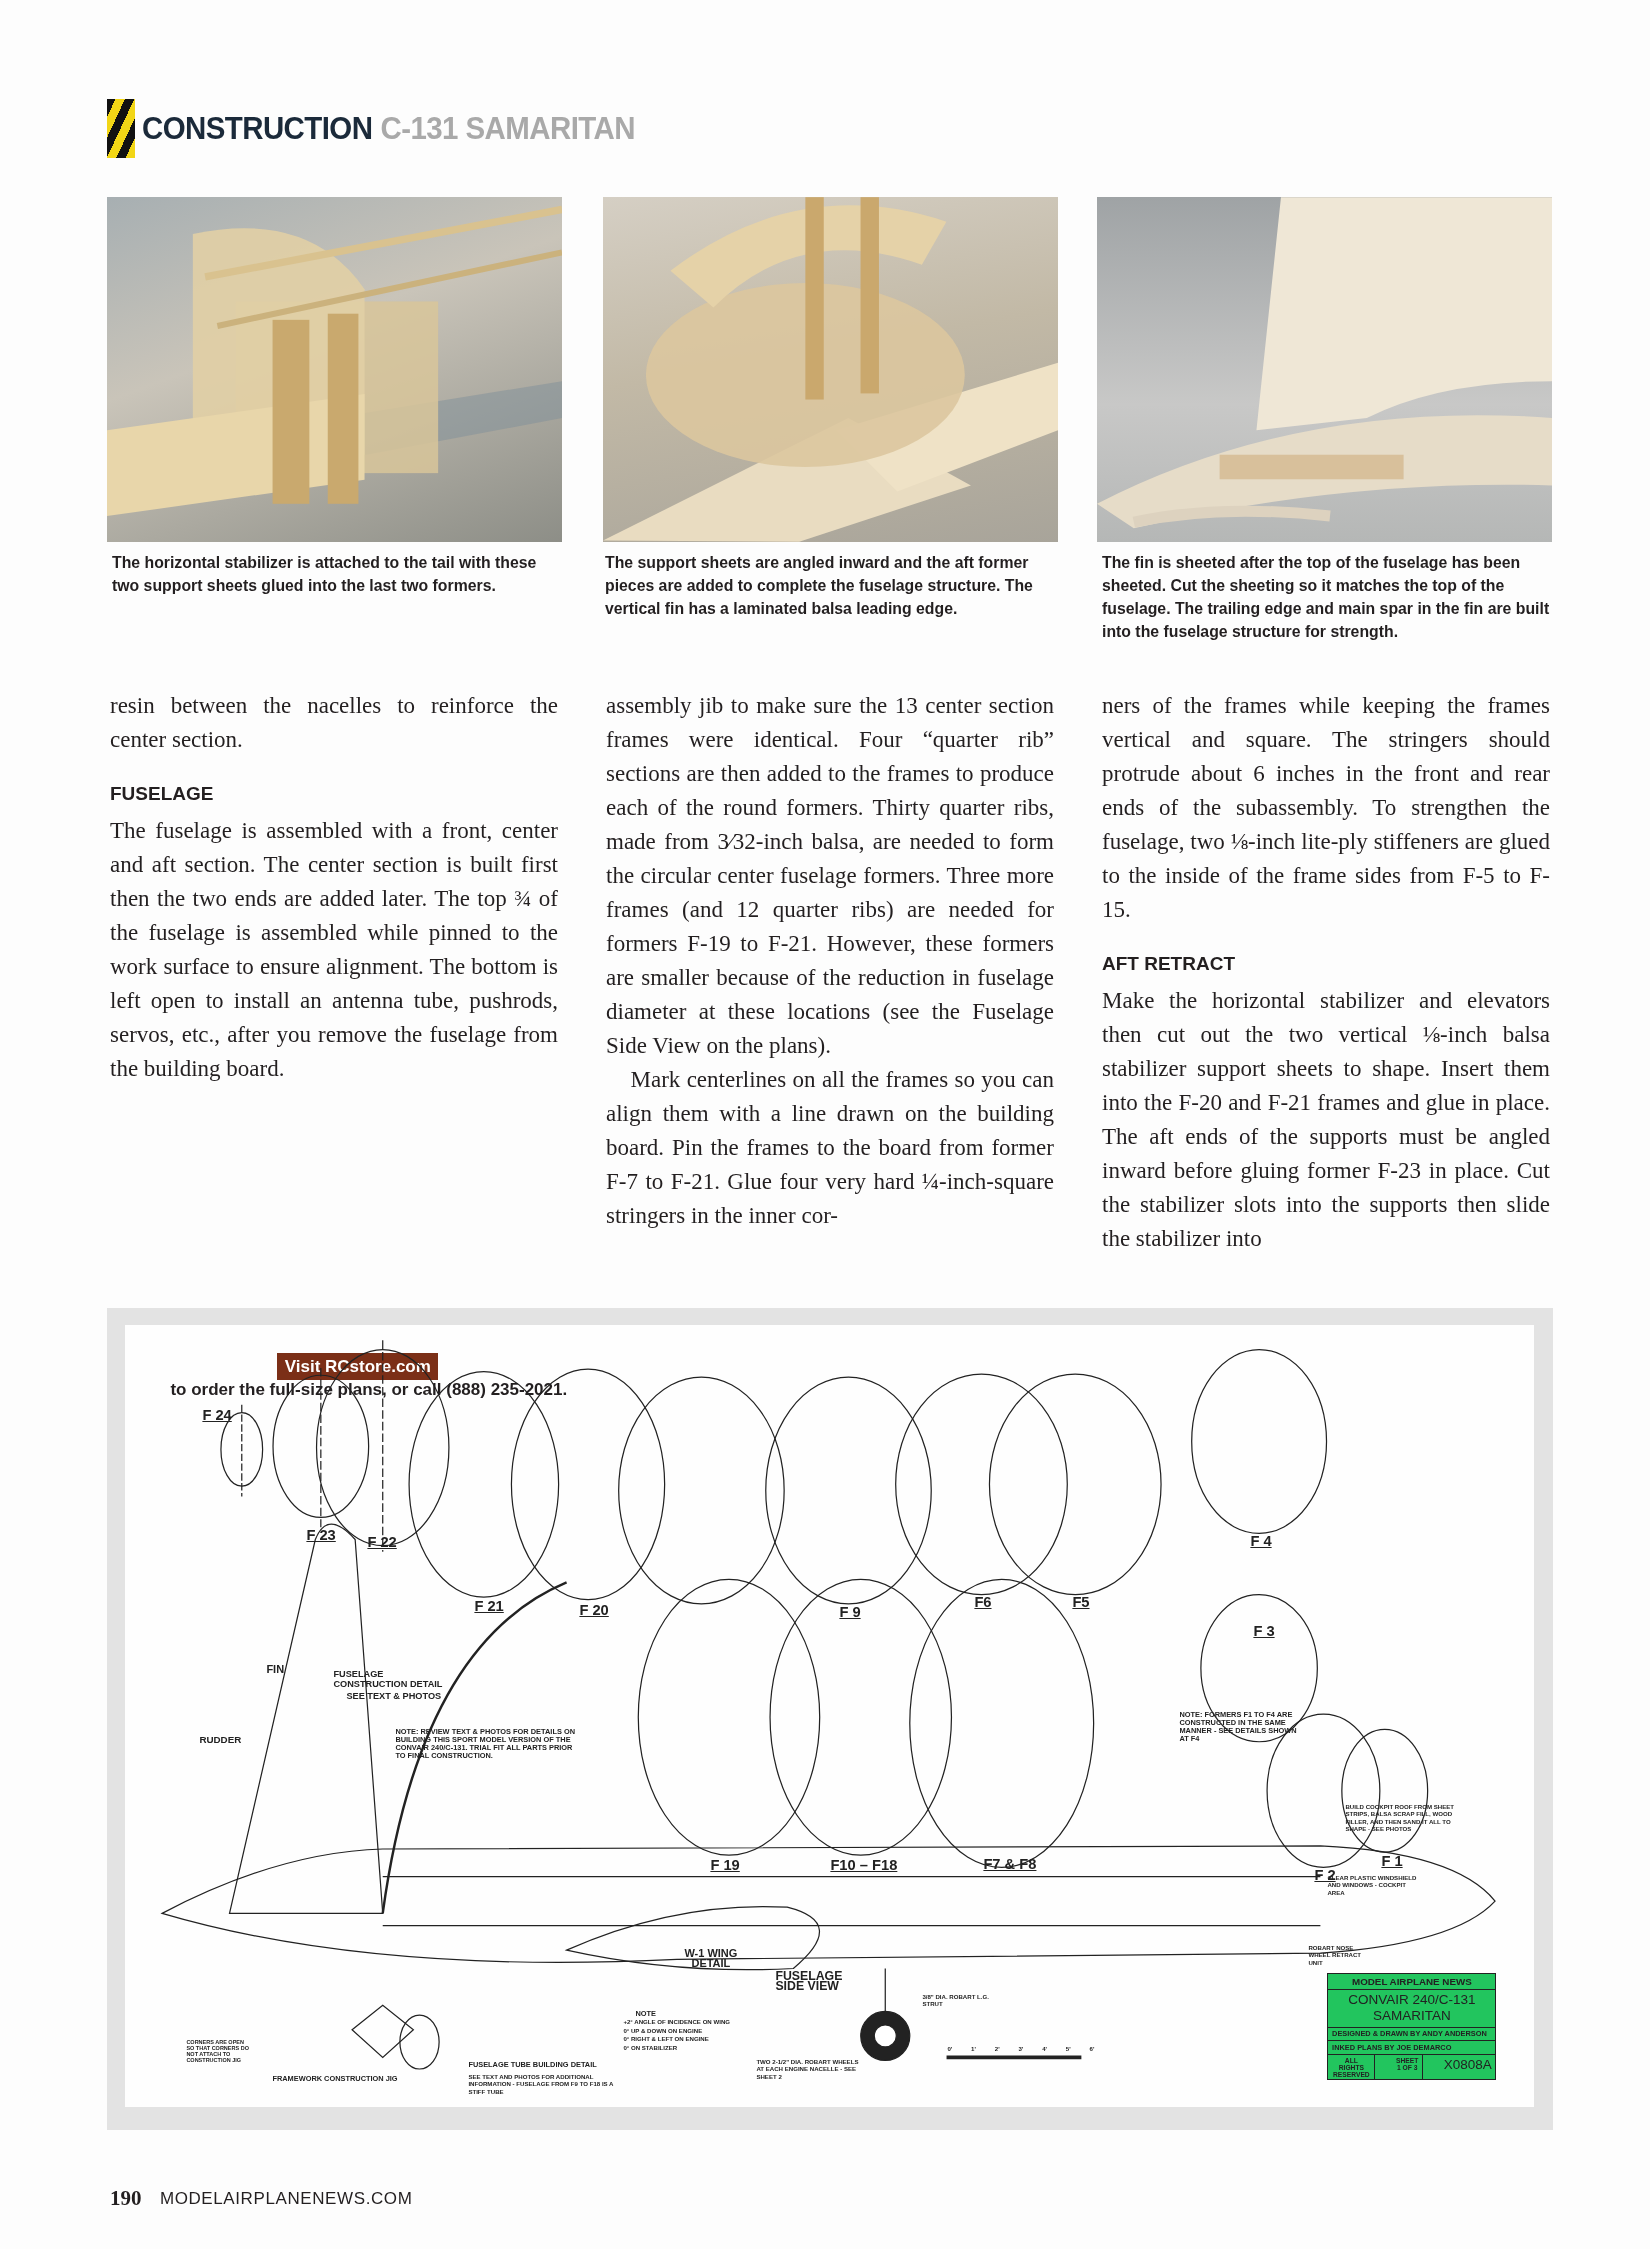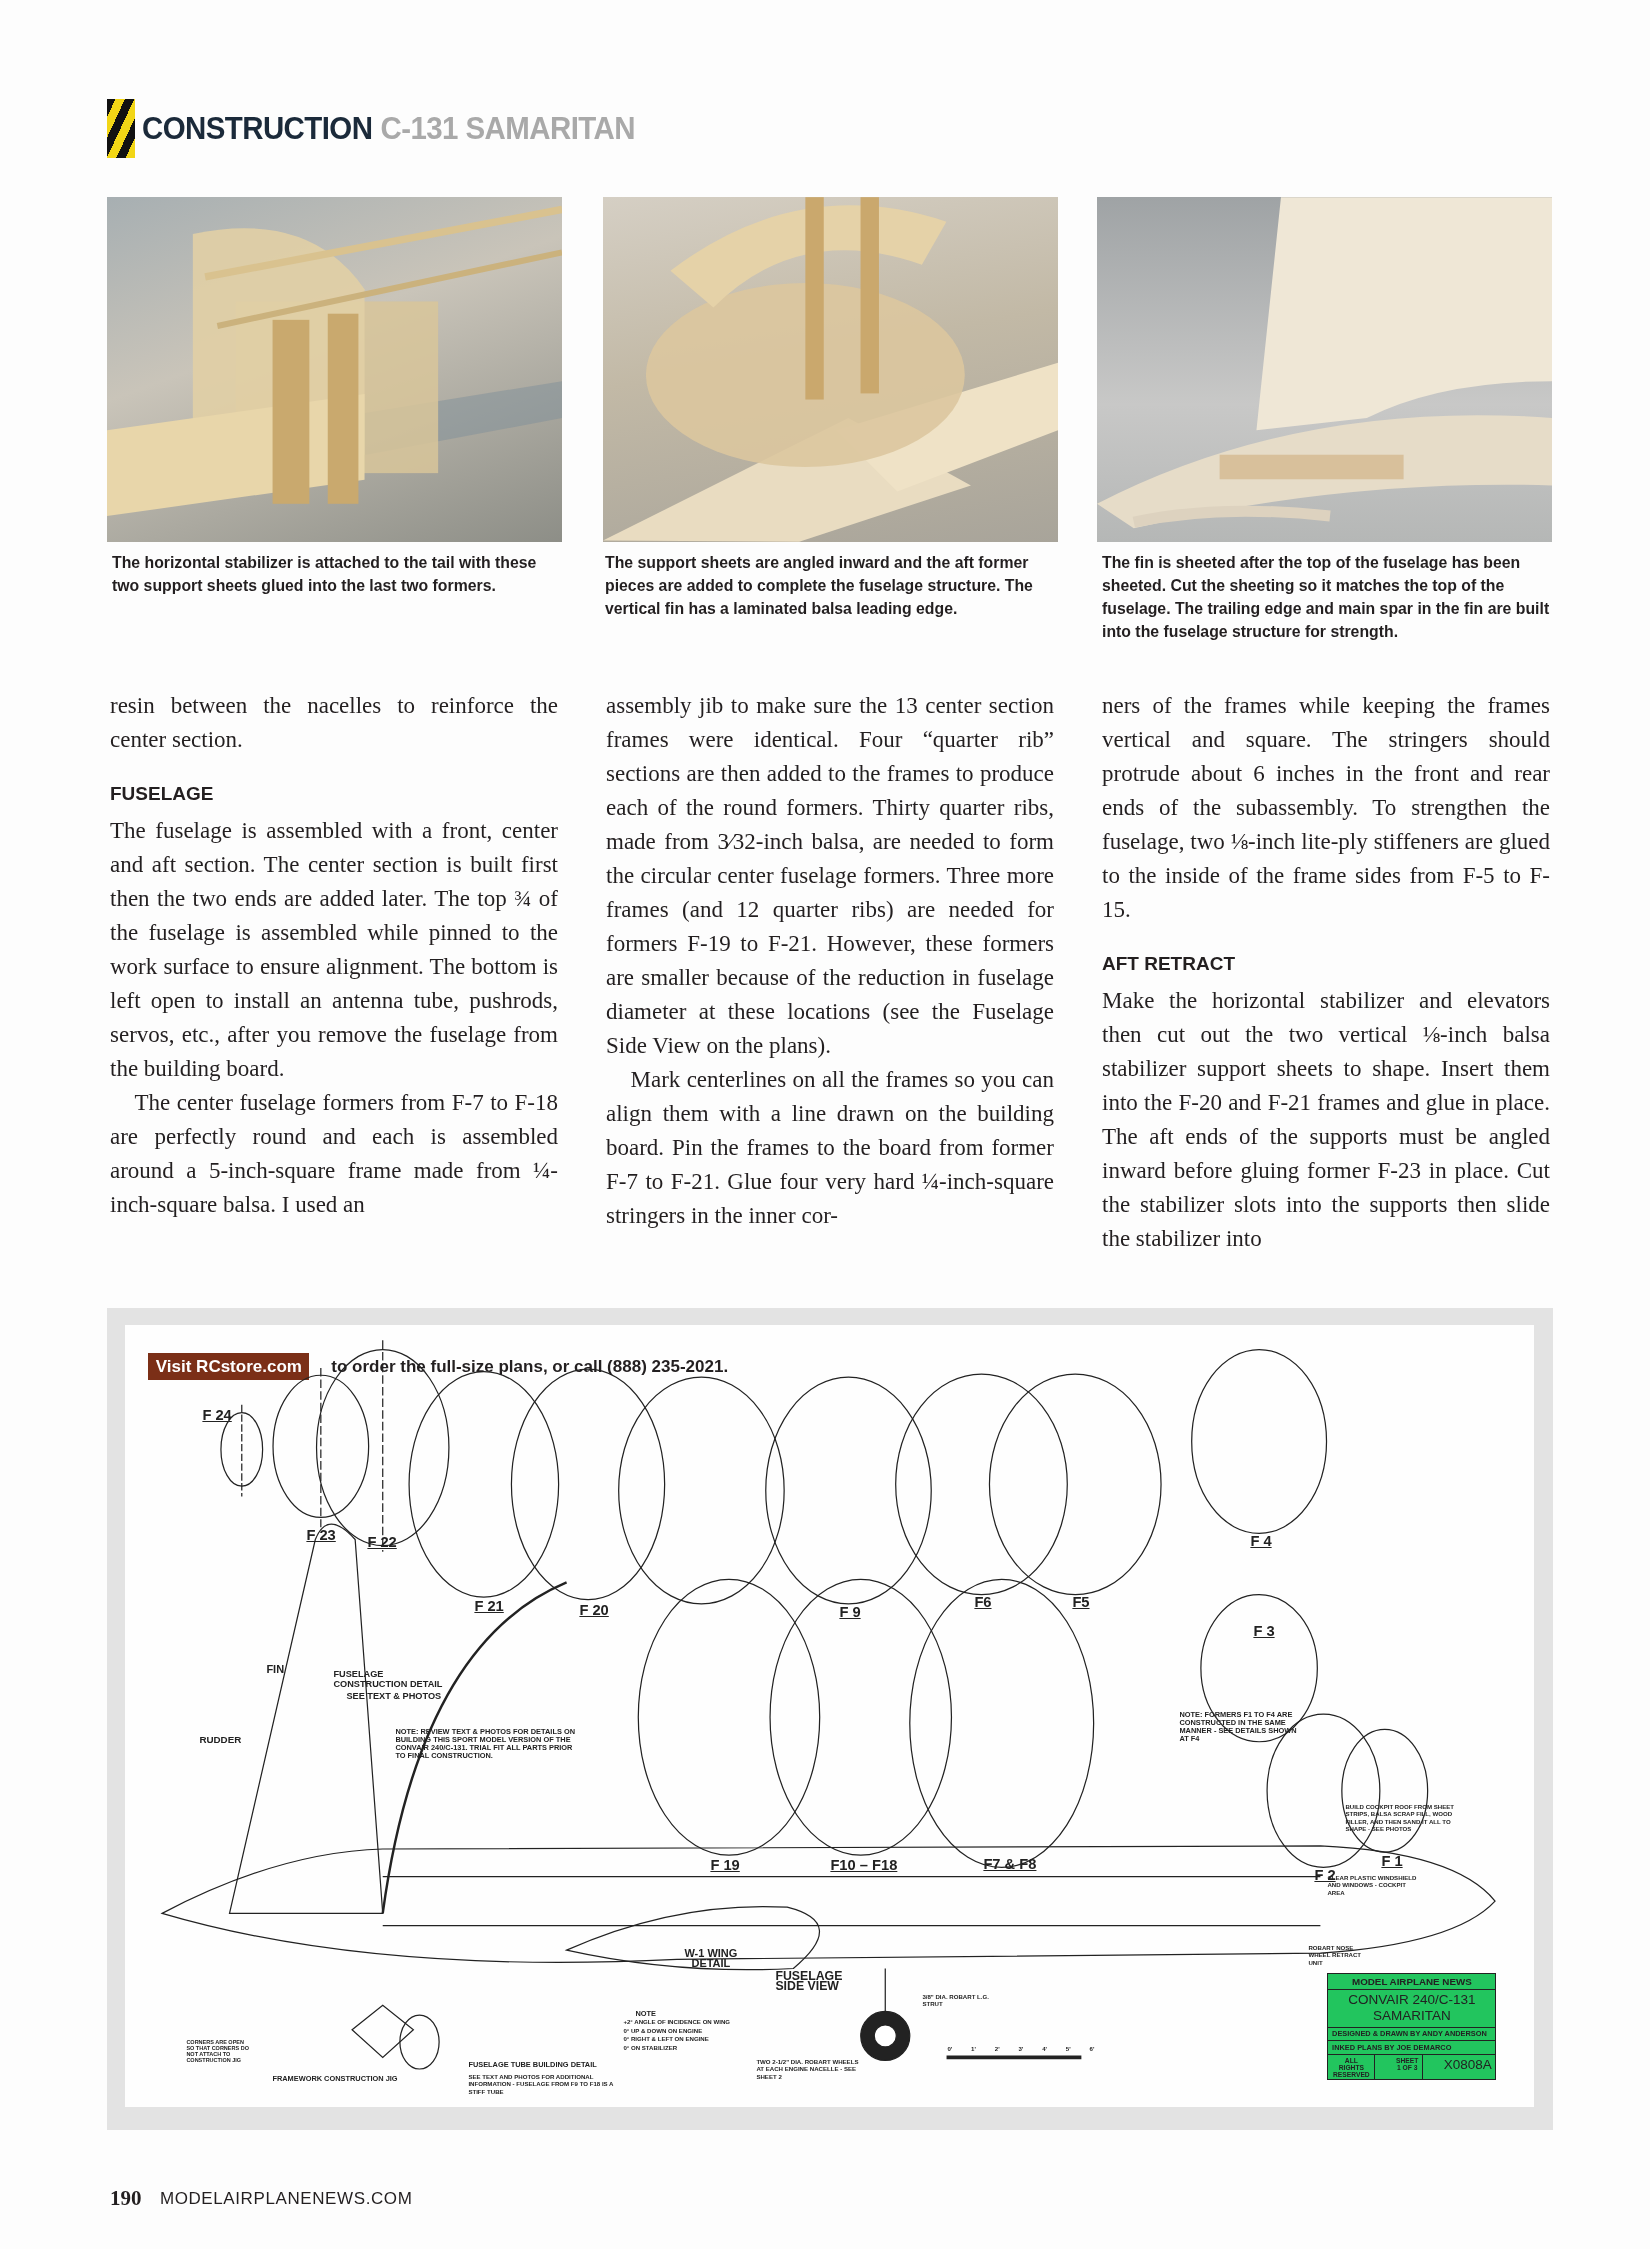--- a/index.html
+++ b/index.html
@@ -15,21 +15,21 @@
   .p3 { left:1097px; width:455px; background:linear-gradient(180deg,#9fa3a5 0%,#c8c8c7 60%,#b5b7b6 100%); }
   .caption { position:absolute; top:551px; font-family:"Liberation Sans", sans-serif; font-weight:700; font-size:17px; line-height:23px; transform:scaleX(0.93); transform-origin:left top; }
   .c1 { left:112px; width:484px; } .c2 { left:605px; width:484px; } .c3 { left:1102px; width:484px; }
   .col { position:absolute; top:689px; width:448px; font-size:23px; line-height:34px; text-align:justify; }
   .col p { margin:0; text-indent:24.5px; }
   .col p.ni { text-indent:0; }
   .col h3 { font-family:"Liberation Sans", sans-serif; font-weight:700; font-size:19px; margin:19.6px 0 3.7px 0; letter-spacing:0; }
   .k1 { left:110px; } .k2 { left:606px; } .k3 { left:1102px; }
   .plans { position:absolute; left:107px; top:1308px; width:1446px; height:822px; background:#e3e3e3; }
   .sheet { position:absolute; left:18.4px; top:17px; width:1409px; height:782px; background:#fefefe; }
-  .promo { position:absolute; left:23px; top:28px; display:flex; align-items:center; }
+  .promo { position:absolute; left:23px; top:28px; display:flex; align-items:center;flex-direction:column; }
   .promo .btn { background:#7b2f17; color:#fff; font-family:"Liberation Sans", sans-serif; font-weight:700; font-size:17px; padding:3.7px 7.4px; }
   .promo .txt { margin-left:22px; font-family:"Liberation Sans", sans-serif; font-weight:700; font-size:17px; color:#231f20; }
   .lbl { position:absolute; font-family:"Liberation Sans", sans-serif; font-weight:700; font-size:9.2px; color:#222; line-height:9.8px; text-transform:uppercase; }
   .lbl.big { font-size:14.7px; text-decoration:underline; }
   .title-block { position:absolute; left:1202px; top:648px; width:167px; border:1.8px solid #222; font-family:"Liberation Sans", sans-serif; color:#222; background:#22c55e; }
   .title-block div { border-bottom:1.2px solid #222; text-align:center; }
   .tb1 { font-weight:700; font-size:9.8px; padding:1.8px; }
   .tb2 { font-size:13.5px; line-height:16px; padding:2.5px 0; }
   .tb3, .tb4 { font-weight:700; font-size:7.4px; text-align:left !important; padding:1.8px 3.7px; }
   .tb5 { display:flex; border-bottom:none !important; font-size:6.7px; font-weight:700;gap:17px; }
@@ -81,21 +81,20 @@
 </div>
 
 <div class="caption c1">The horizontal stabilizer is attached to the tail with these two support sheets glued into the last two formers.</div>
 <div class="caption c2">The support sheets are angled inward and the aft former pieces are added to complete the fuselage structure. The vertical fin has a laminated balsa leading edge.</div>
 <div class="caption c3">The fin is sheeted after the top of the fuselage has been sheeted. Cut the sheeting so it matches the top of the fuselage. The trailing edge and main spar in the fin are built into the fuselage structure for strength.</div>
 
 <div class="col k1">
   <p class="ni">resin between the nacelles to reinforce the center section.</p>
   <h3>FUSELAGE</h3>
   <p class="ni">The fuselage is assembled with a front, center and aft section. The center section is built first then the two ends are added later. The top ¾ of the fuselage is assembled while pinned to the work surface to ensure alignment. The bottom is left open to install an antenna tube, pushrods, servos, etc., after you remove the fuselage from the building board.</p>
-  <p>The center fuselage formers from F-7 to F-18 are perfectly round and each is assembled around a 5-inch-square frame made from ¼-inch-square balsa. I used an</p>
 </div>
 <div class="col k2">
   <p class="ni">assembly jib to make sure the 13 center section frames were identical. Four “quarter rib” sections are then added to the frames to produce each of the round formers. Thirty quarter ribs, made from 3⁄32-inch balsa, are needed to form the circular center fuselage formers. Three more frames (and 12 quarter ribs) are needed for formers F-19 to F-21. However, these formers are smaller because of the reduction in fuselage diameter at these locations (see the Fuselage Side View on the plans).</p>
   <p>Mark centerlines on all the frames so you can align them with a line drawn on the building board. Pin the frames to the board from former F-7 to F-21. Glue four very hard ¼-inch-square stringers in the inner cor-</p>
 </div>
 <div class="col k3">
   <p class="ni">ners of the frames while keeping the frames vertical and square. The stringers should protrude about 6 inches in the front and rear ends of the subassembly. To strengthen the fuselage, two ⅛-inch lite-ply stiffeners are glued to the inside of the frame sides from F-5 to F-15.</p>
   <h3>AFT RETRACT</h3>
   <p class="ni">Make the horizontal stabilizer and elevators then cut out the two vertical ⅛-inch balsa stabilizer support sheets to shape. Insert them into the F-20 and F-21 frames and glue in place. The aft ends of the supports must be angled inward before gluing former F-23 in place. Cut the stabilizer slots into the supports then slide the stabilizer into</p>
 </div>

